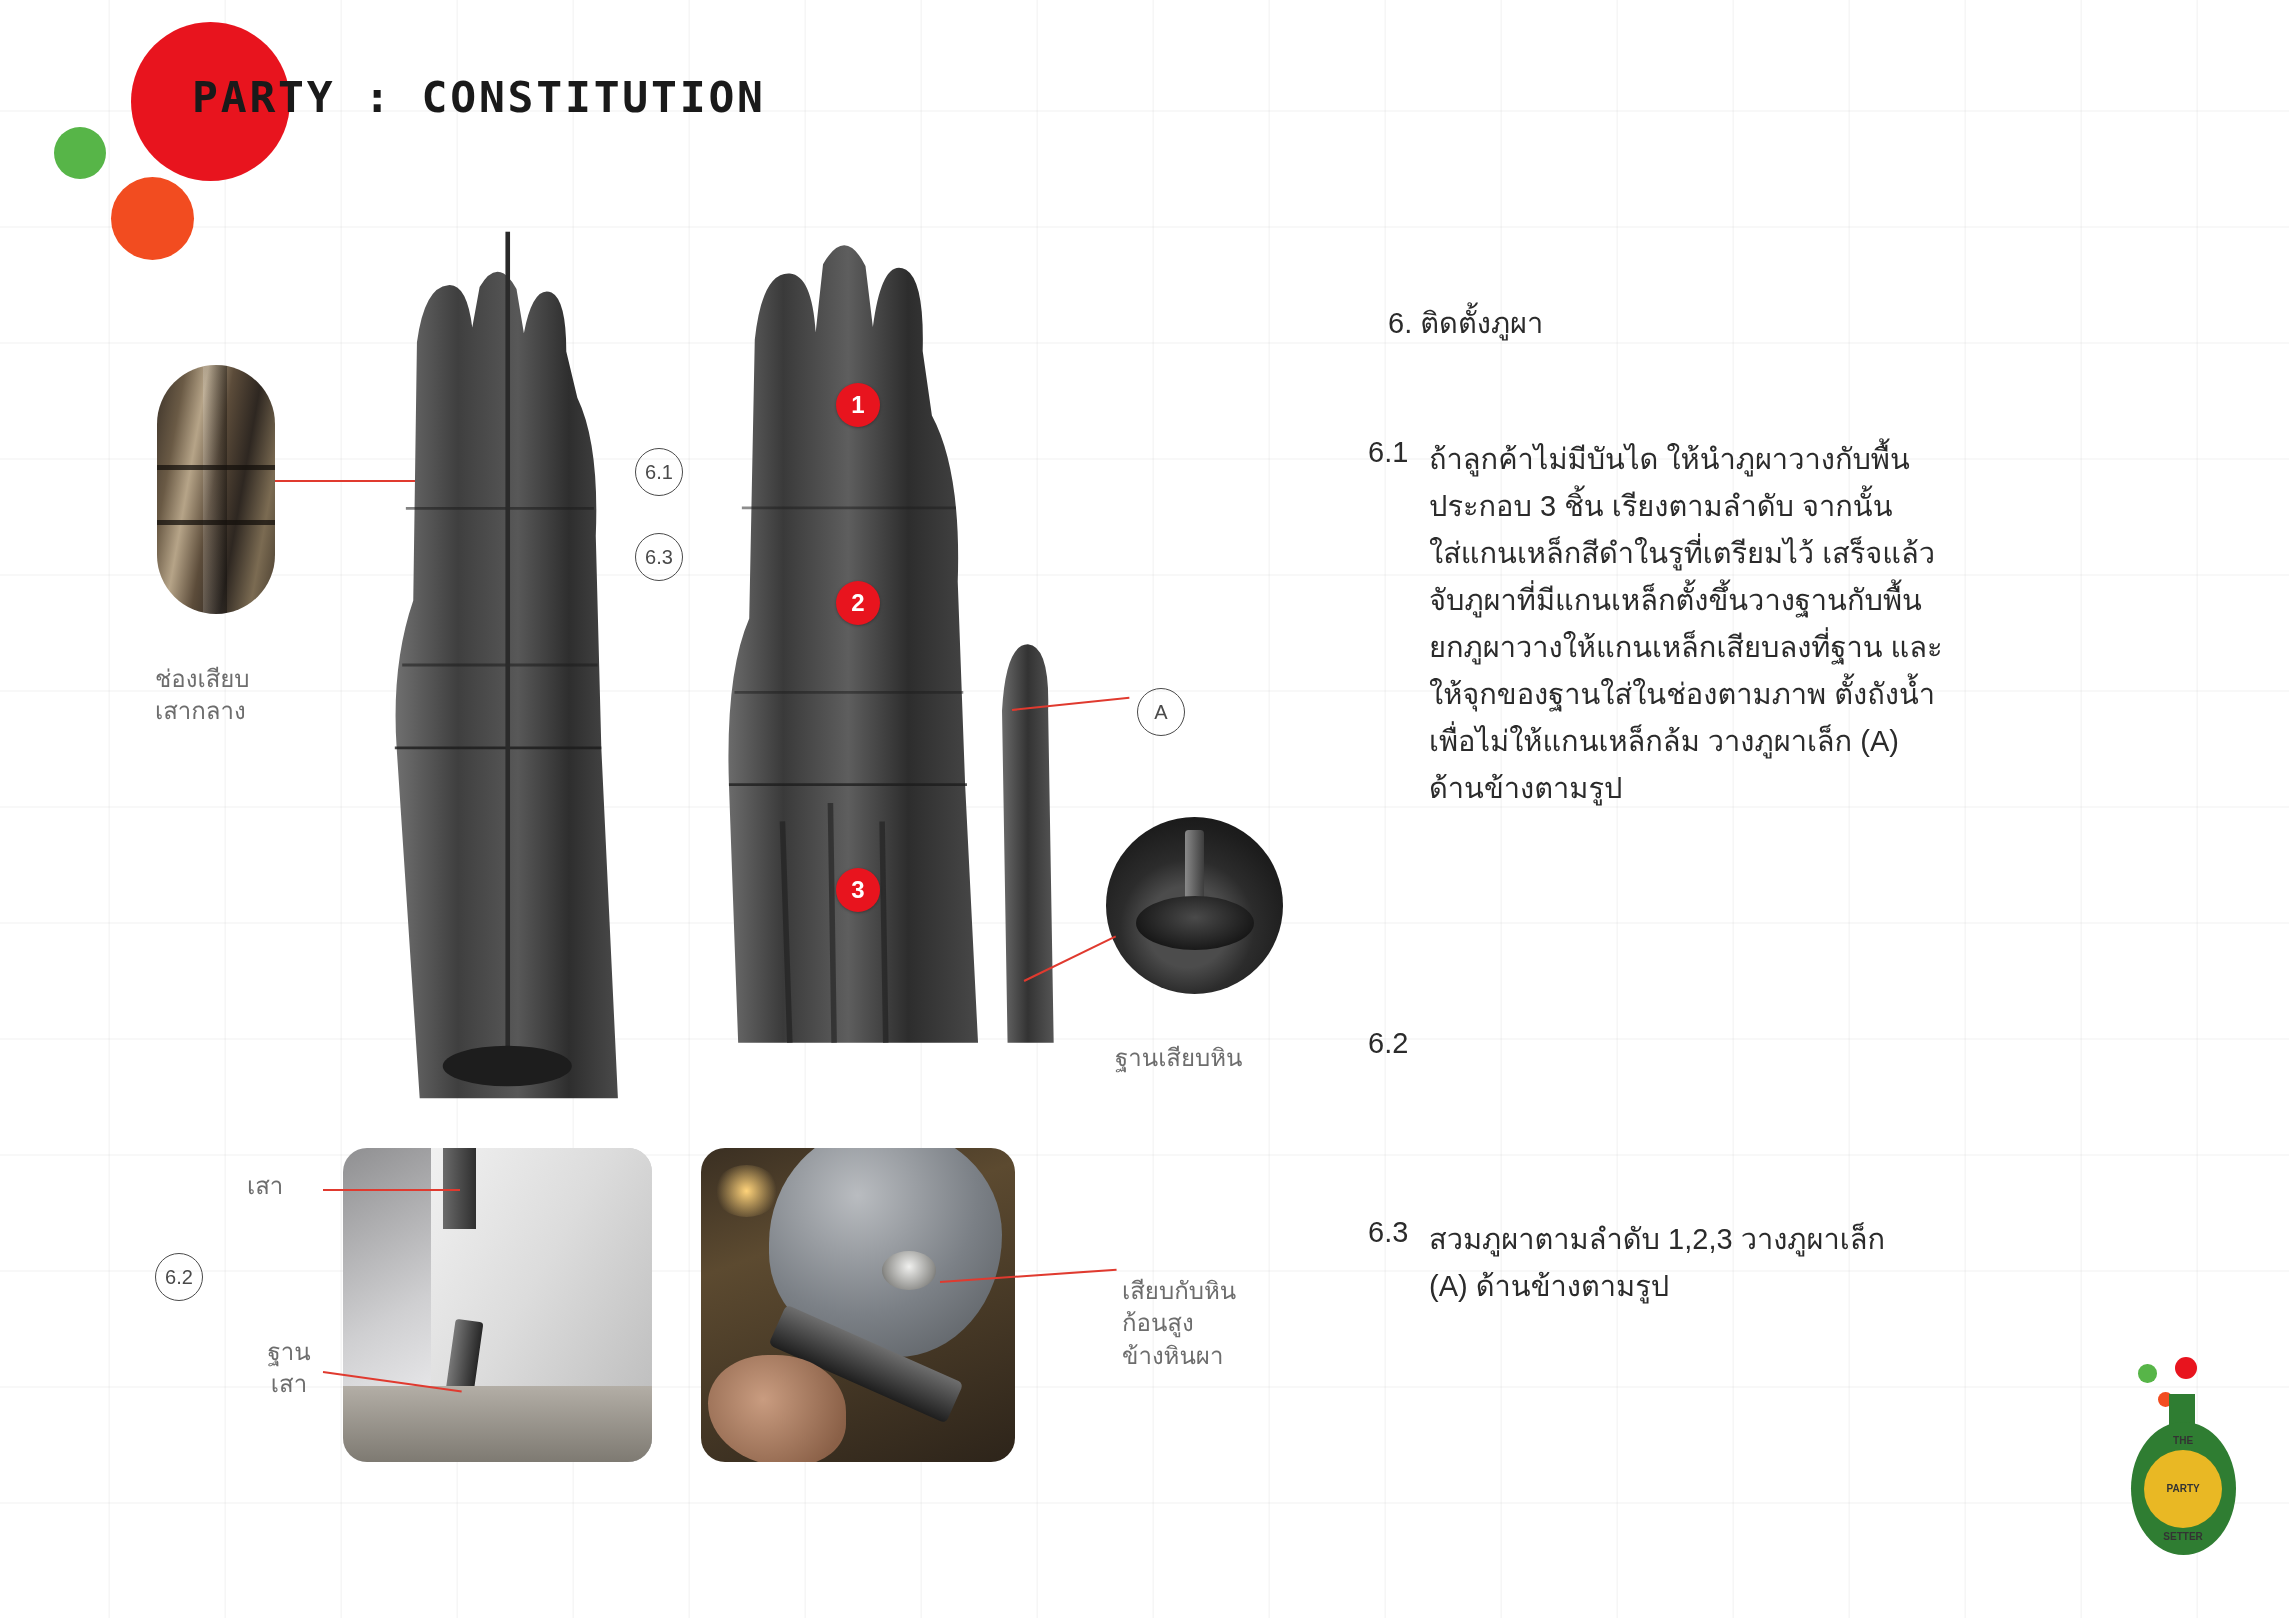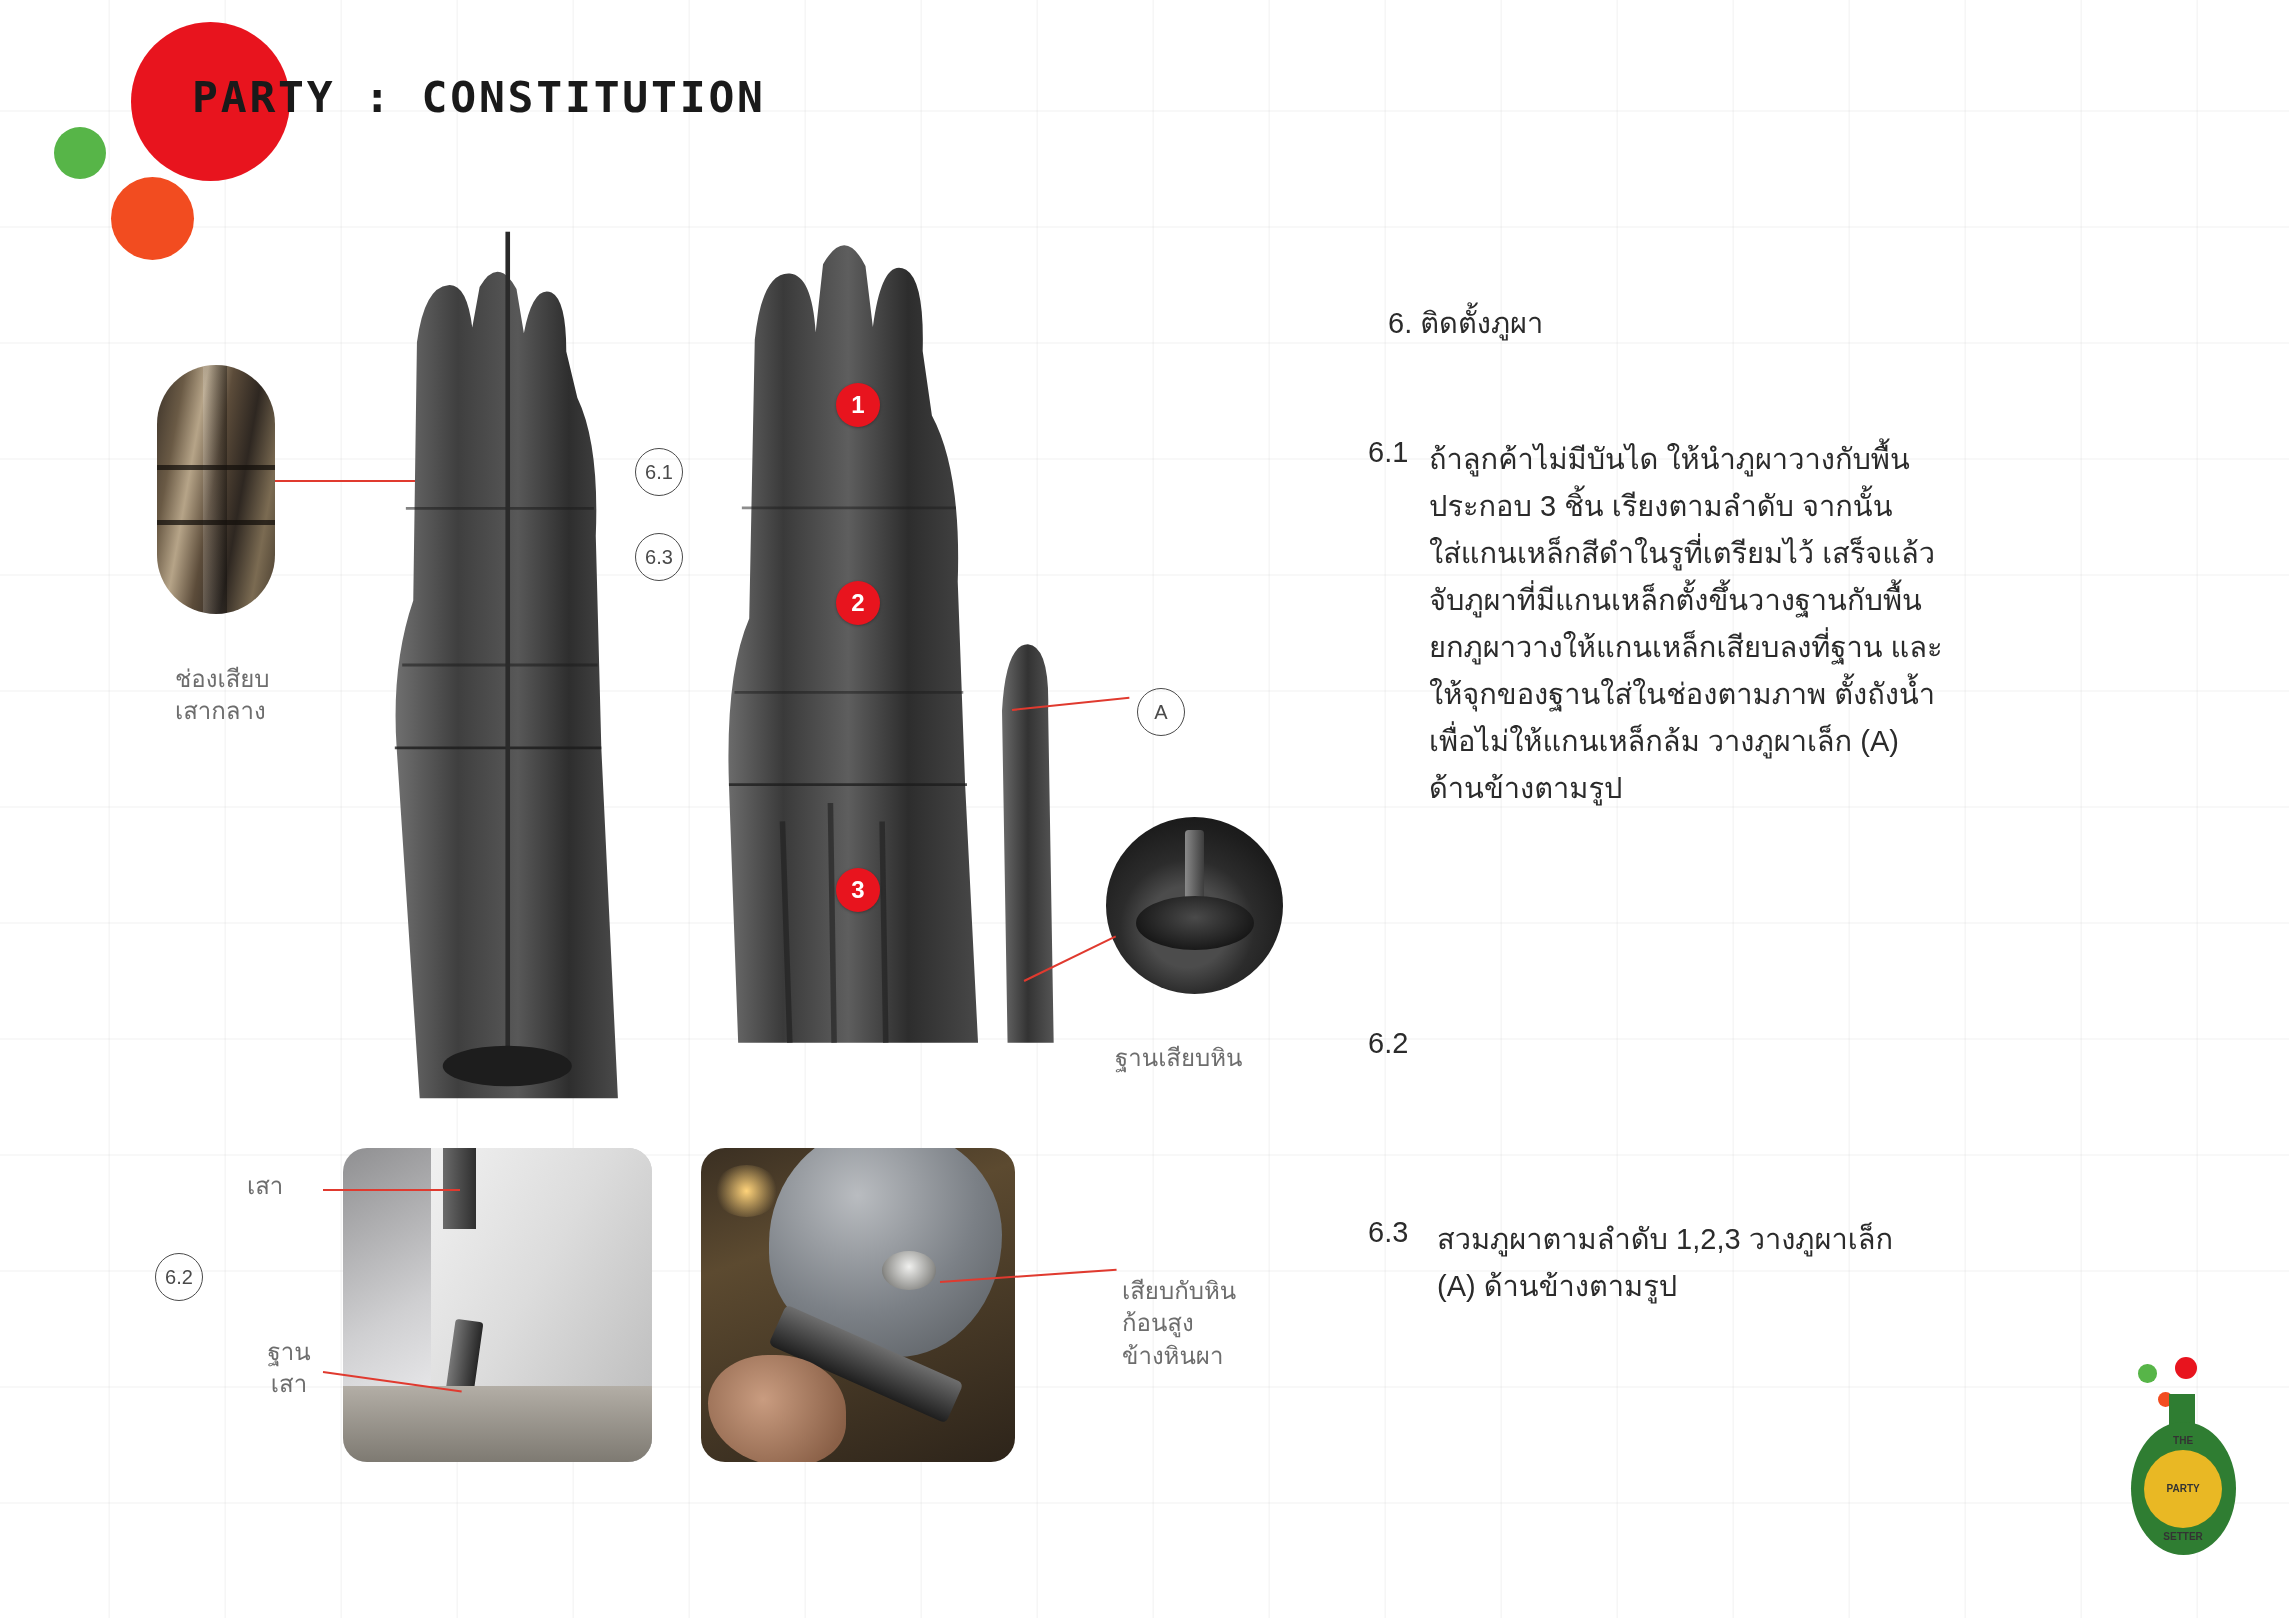--- a/index.html
+++ b/index.html
@@ -281,21 +281,21 @@
   <div class="dot" id="dot-green"></div>
   <div class="dot" id="dot-orange"></div>
   <div id="title">PARTY : CONSTITUTION</div>
 
   <div class="photo" id="ph-pole">
     <div class="vbar"></div>
     <div class="seam" style="top:100px"></div>
     <div class="seam" style="top:155px"></div>
   </div>
   <div class="lead" style="left:275px; top:480px; width:162px;"></div>
-  <div class="cap" style="left:155px; top:663px; width:212px;margin-left:20px;">ช่องเสียบ
+  <div class="cap" style="left:155px; top:663px; width:212px;">ช่องเสียบ
 เสากลาง</div>
 
   <svg class="rockfig" style="left:369px; top:231px;" width="295" height="868" viewBox="0 0 320 940">
     <defs>
       <linearGradient id="gL" x1="0" y1="0" x2="1" y2="0">
         <stop offset="0%" stop-color="#6f6f6f"></stop>
         <stop offset="28%" stop-color="#3f3f3f"></stop>
         <stop offset="55%" stop-color="#585858"></stop>
         <stop offset="78%" stop-color="#2e2e2e"></stop>
         <stop offset="100%" stop-color="#4a4a4a"></stop>
@@ -382,21 +382,21 @@
 ใส่แกนเหล็กสีดำในรูที่เตรียมไว้ เสร็จแล้ว
 จับภูผาที่มีแกนเหล็กตั้งขึ้นวางฐานกับพื้น
 ยกภูผาวางให้แกนเหล็กเสียบลงที่ฐาน และ
 ให้จุกของฐานใส่ในช่องตามภาพ ตั้งถังน้ำ
 เพื่อไม่ให้แกนเหล็กล้ม วางภูผาเล็ก (A)
 ด้านข้างตามรูป</div>
 
   <div class="step-head" style="left:1368px; top:1027px;">6.2</div>
 
   <div class="step-head" style="left:1368px; top:1216px;">6.3</div>
-  <div class="rtext" style="left:1429px; top:1216px; width:701px;margin-left:8px;">สวมภูผาตามลำดับ 1,2,3 วางภูผาเล็ก
+  <div class="rtext" style="left:1429px; top:1216px; width:701px;">สวมภูผาตามลำดับ 1,2,3 วางภูผาเล็ก
 (A) ด้านข้างตามรูป</div>
 
   <div id="logo">
     <div class="ldot" style="left:24px; top:7.4px; width:18.5px; height:18.5px; background:#57b548;"></div>
     <div class="ldot" style="left:61px; top:0px; width:22px; height:22px; background:#e8141e;"></div>
     <div class="ldot" style="left:44px; top:35px; width:14.8px; height:14.8px; background:#f24c20;"></div>
     <div class="neck"></div>
     <div class="flask">
       <div class="inner">
         <span>THE</span>

